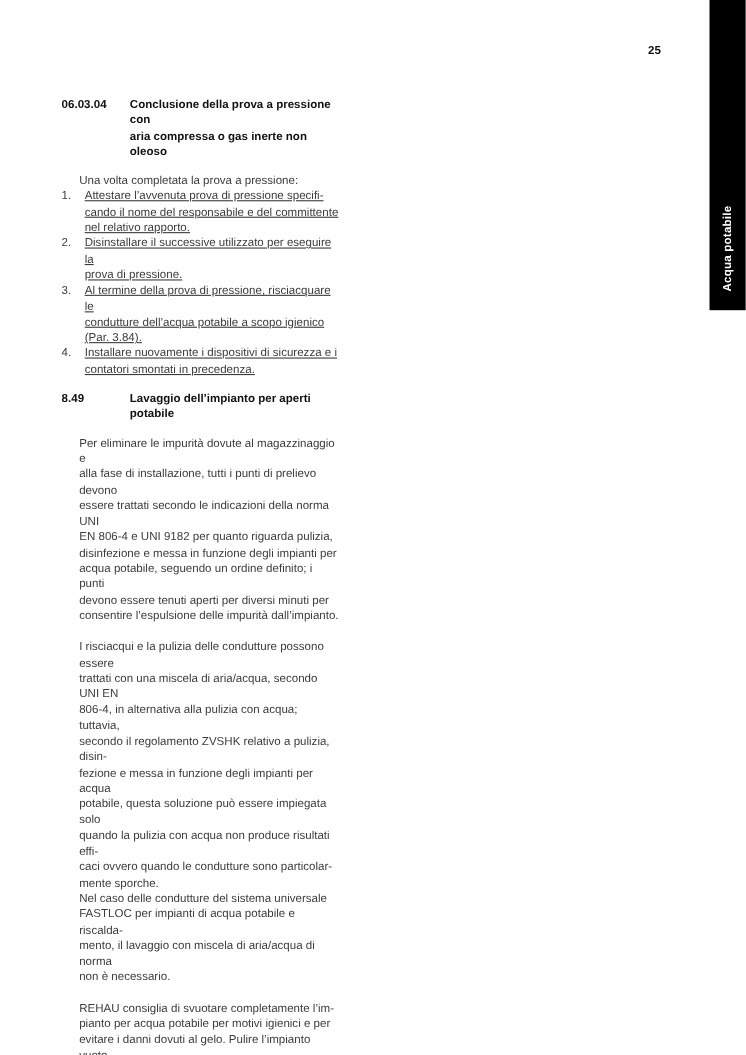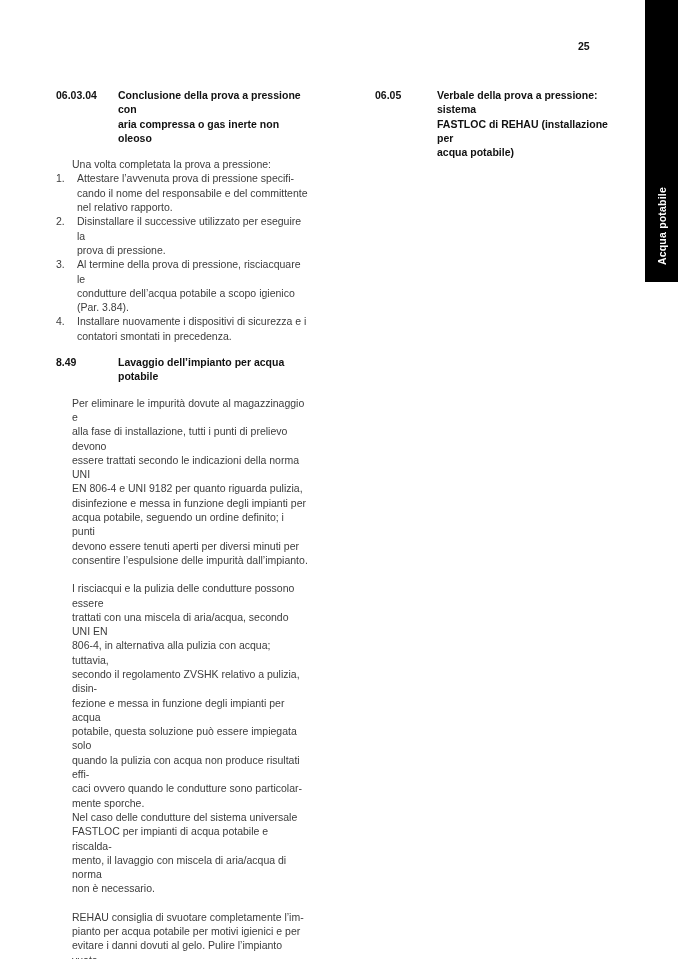--- a/index.html
+++ b/index.html
@@ -9,21 +9,21 @@
     font-family: "Liberation Sans", sans-serif;
     color: #3c3c3c;
     position: relative;
     overflow: hidden;
   }
   .page { position: absolute; inset: 0; }
 
   .page-number {
     position: absolute;
     top: 40px; left: 578px; width: 34px;
-    text-align: left;
+    text-align: center;
     font-size: 10.5px; font-weight: bold; color: #111;
   }
 
   .side-tab {
     position: absolute;
     top: 0; right: 0;
     width: 33px; height: 282px;
     background: #000000;
     display: flex;
     align-items: flex-end;
@@ -63,21 +63,21 @@
   .heading { margin-bottom: 12px; }
   .intro { margin-bottom: 0; }
 
   .olist { margin-bottom: 12px; }
   .oli {
     display: grid;
     grid-template-columns: 21px 1fr;
     font-size: 10.5px;
     line-height: 14.3px;
   }
-  .li-text { white-space: pre-line; }
+  .li-text { white-space: pre-line; text-decoration: underline; }
   .section { margin-bottom: 0; }
 </style>
 </head>
 <body>
 
 <div class="page">
 
   <div class="page-number">25</div>
 
   <div class="side-tab">
@@ -117,21 +117,21 @@
           <span class="marker">4.</span>
           <span class="li-text">Installare nuovamente i dispositivi di sicurezza e i
 contatori smontati in precedenza.</span>
         </div>
       </div>
     </div>
 
     <div class="section">
       <div class="heading">
         <span class="sec-num">8.49</span>
-        <span class="sec-title">Lavaggio dell’impianto per acqua
+        <span class="sec-title">Lavaggio dell’impianto per aperti
 potabile</span>
       </div>
 
       <p class="para">Per eliminare le impurità dovute al magazzinaggio e
 alla fase di installazione, tutti i punti di prelievo devono
 essere trattati secondo le indicazioni della norma UNI
 EN 806-4 e UNI 9182 per quanto riguarda pulizia,
 disinfezione e messa in funzione degli impianti per
 acqua potabile, seguendo un ordine definito; i punti
 devono essere tenuti aperti per diversi minuti per
@@ -157,24 +157,18 @@
 tamente, per motivi igienici e necessario ripetere la
 procedura di pulizia a intervalli regolari, come previsto
 dalla norma UNI EN 806-4.</p>
     </div>
 
   </div>
 
   <div class="col col-right">
 
     <div class="section">
-      <div class="heading">
-        <span class="sec-num">06.05</span>
-        <span class="sec-title">Verbale della prova a pressione: sistema
-FASTLOC di REHAU (installazione per
-acqua potabile)</span>
-      </div>
 
     </div>
 
   </div>
 
 </div>
 
 </body></html>

